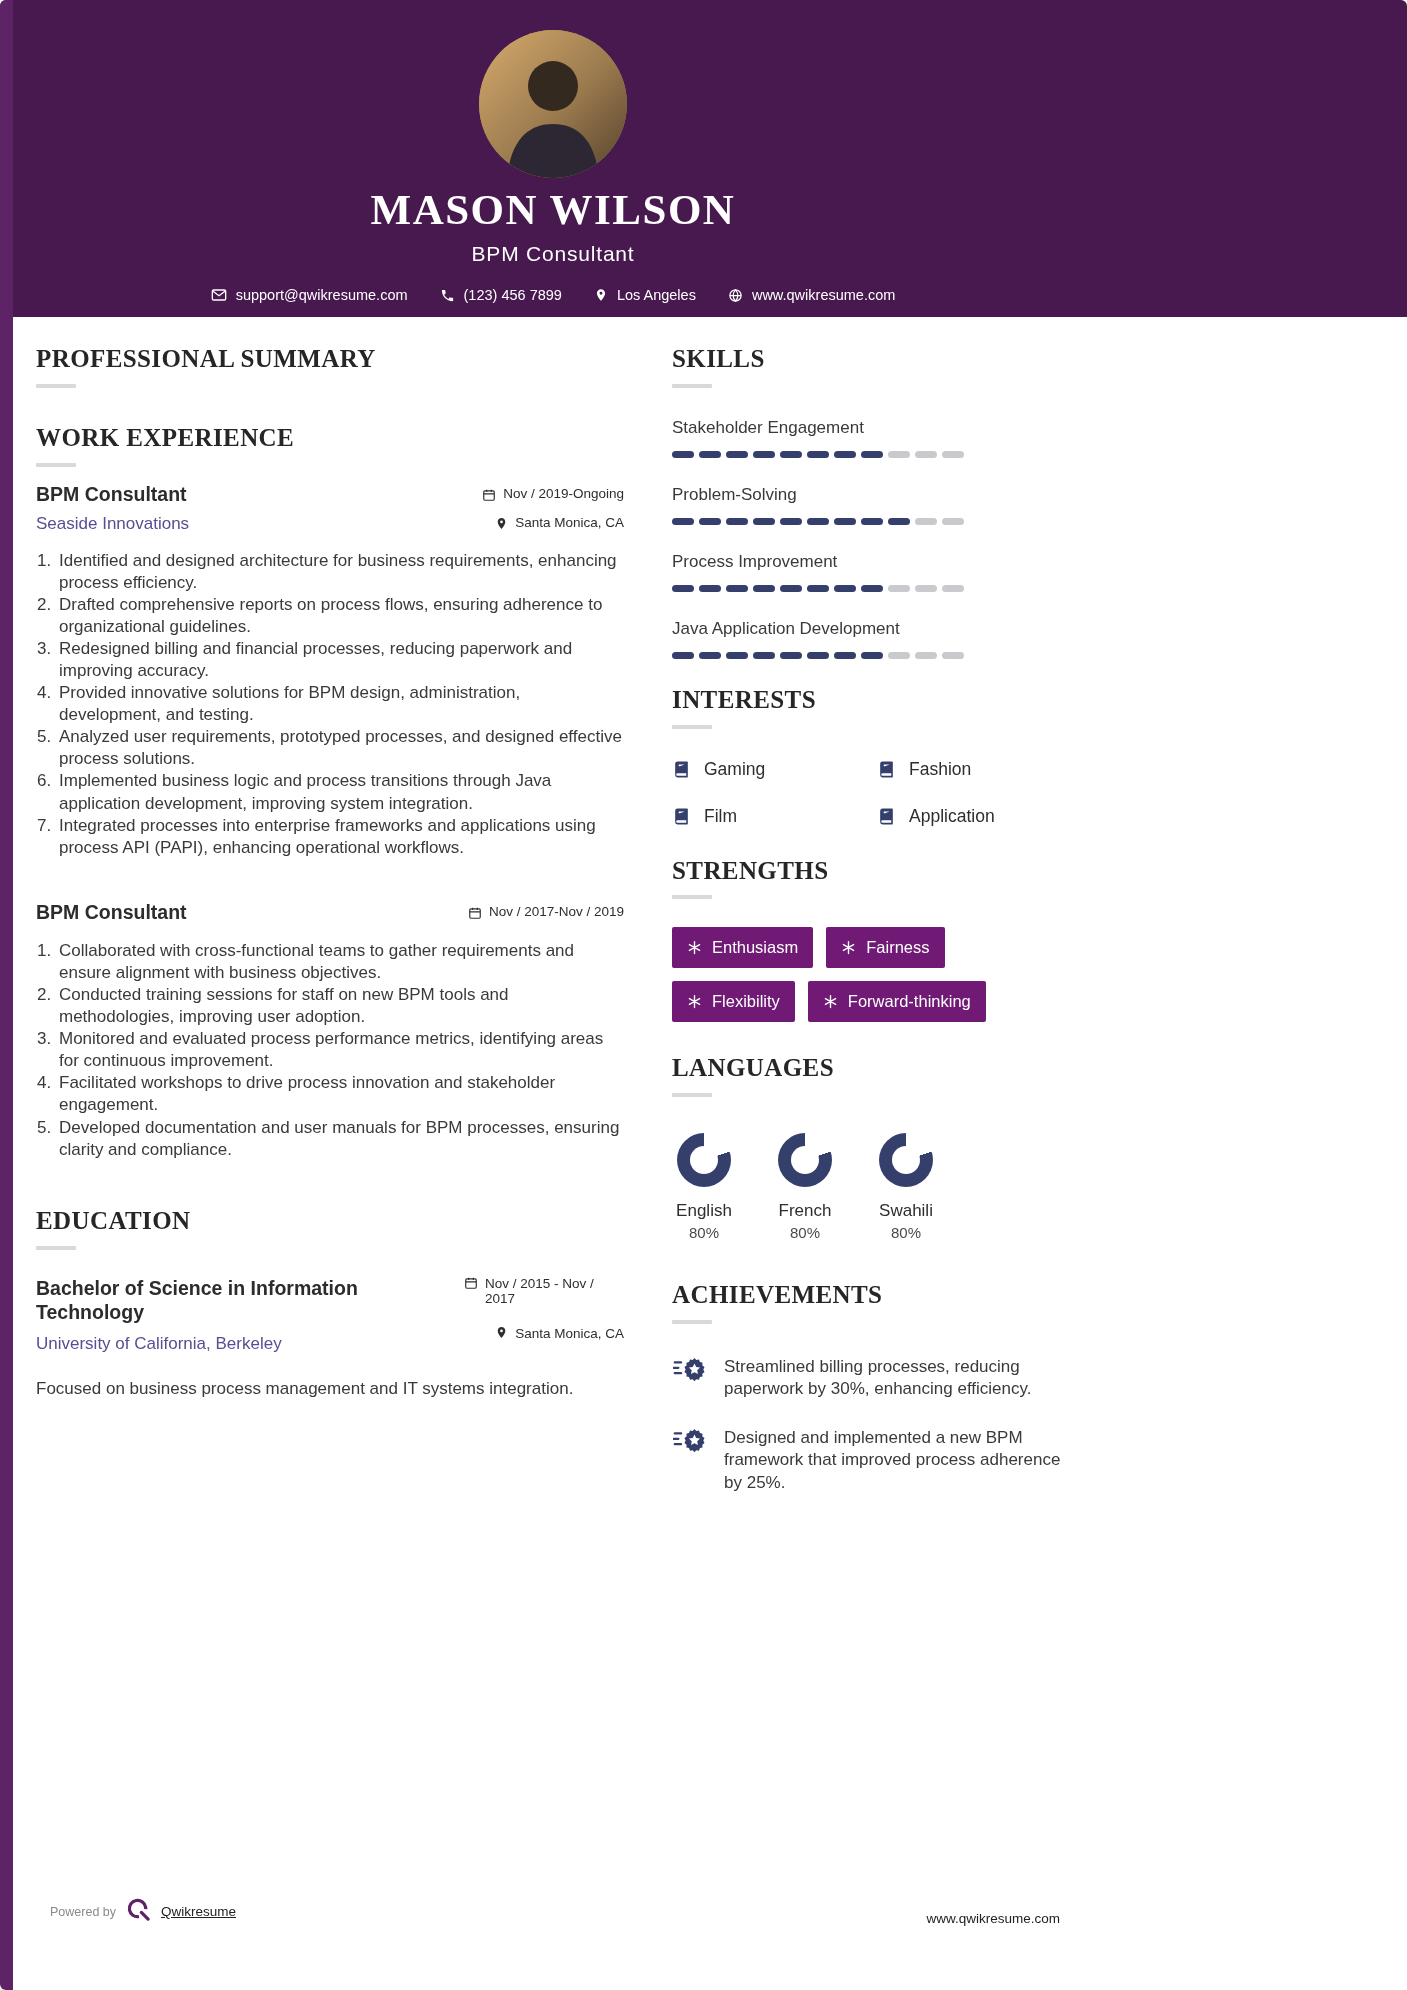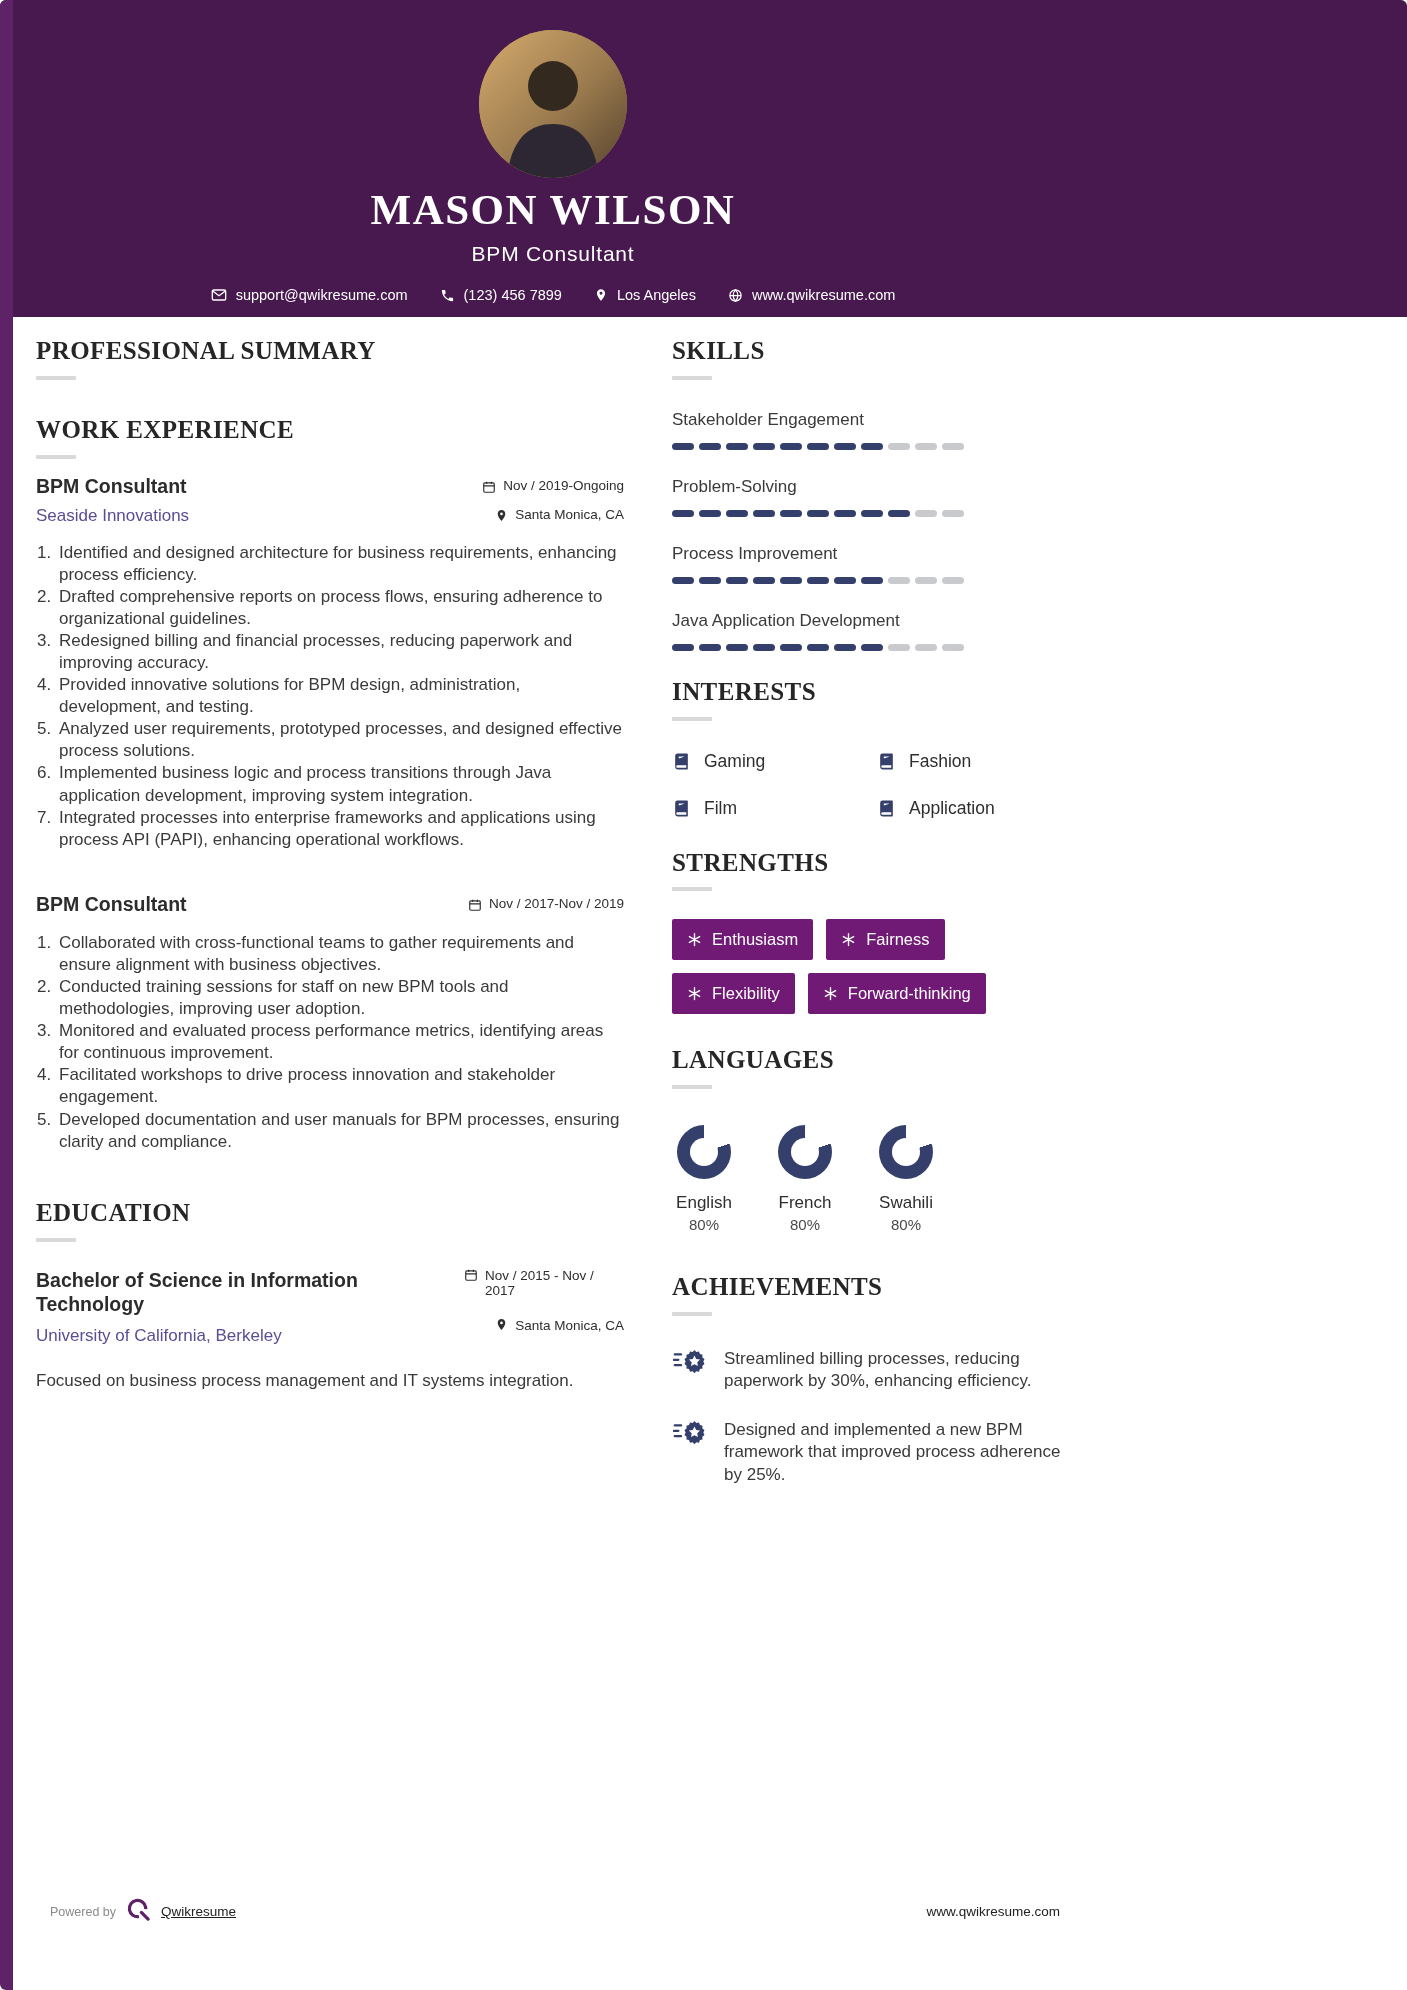--- a/index.html
+++ b/index.html
@@ -22,21 +22,21 @@
   h1.name {
     font-family:"Liberation Serif", serif; font-weight:700;
     font-size:43px; letter-spacing:1.5px; color:#fff; margin-top:8px; line-height:1.1;
   }
   .subtitle { color:#fff; font-size:21px; letter-spacing:.8px; margin-top:9px; }
   .contacts { display:flex; justify-content:center; align-items:center; gap:32px; margin-top:21px; color:#fff; font-size:14.5px; }
   .contact-item { display:flex; align-items:center; gap:9px; }
   .cicon { display:inline-flex; align-items:center; color:#fff; }
 
   
-  .cols { display:flex; width:1106px; padding:20px 36px 0 36px; gap:48px; }
+  .cols { display:flex; width:1106px; padding:20px 36px 0 36px; gap:48px;margin-top:8px; }
   .col-left { flex:0 0 588px; }
   .col-right { flex:1; min-width:0; }
 
   h2.sec { font-family:"Liberation Serif", serif; font-size:25px; font-weight:700; color:#262626; letter-spacing:.4px; line-height:1.15; }
   .rule { width:40px; height:4px; background:#d9d9d9; margin-top:10px; border-radius:1px; }
 
   .summary-text { margin-top:28px; font-size:17px; line-height:1.3; color:#3a3a3a; }
 
   .work-sec { margin-top:36px; }
   .job { margin-top:16px; }
@@ -86,21 +86,21 @@
   .lang-name { margin-top:14px; font-size:17px; color:#2e2e2e; white-space:nowrap; }
   .lang-pct { margin-top:3px; font-size:15px; color:#4a4a4a; }
 
   .ach-sec { margin-top:40px; }
   .ach-list { margin-top:32px; }
   .ach { display:flex; gap:16px; margin-bottom:26px; }
   .ach-icon { flex:none; width:36px; display:flex; justify-content:center; }
   .ach-text { font-size:17px; line-height:1.32; color:#3a3a3a; }
 
   
-  .footer { position:absolute; bottom:64px; left:0; width:1106px; padding:0 46px 0 50px; display:flex; justify-content:space-between; align-items:center; }
+  .footer { position:absolute; bottom:64px; left:0; width:1106px; padding:0 46px 0 50px; display:flex; justify-content:space-between; align-items:flex-end; }
   .powered { display:flex; align-items:center; gap:10px; }
   .powered-label { font-size:12.5px; color:#8a8a8a; }
   .brand { font-size:13.5px; color:#222; text-decoration:underline; }
   .site { font-size:13.5px; color:#222; }
 </style>
 </head>
 <body>
 
 <div class="page">
   <div class="stripe"></div>

